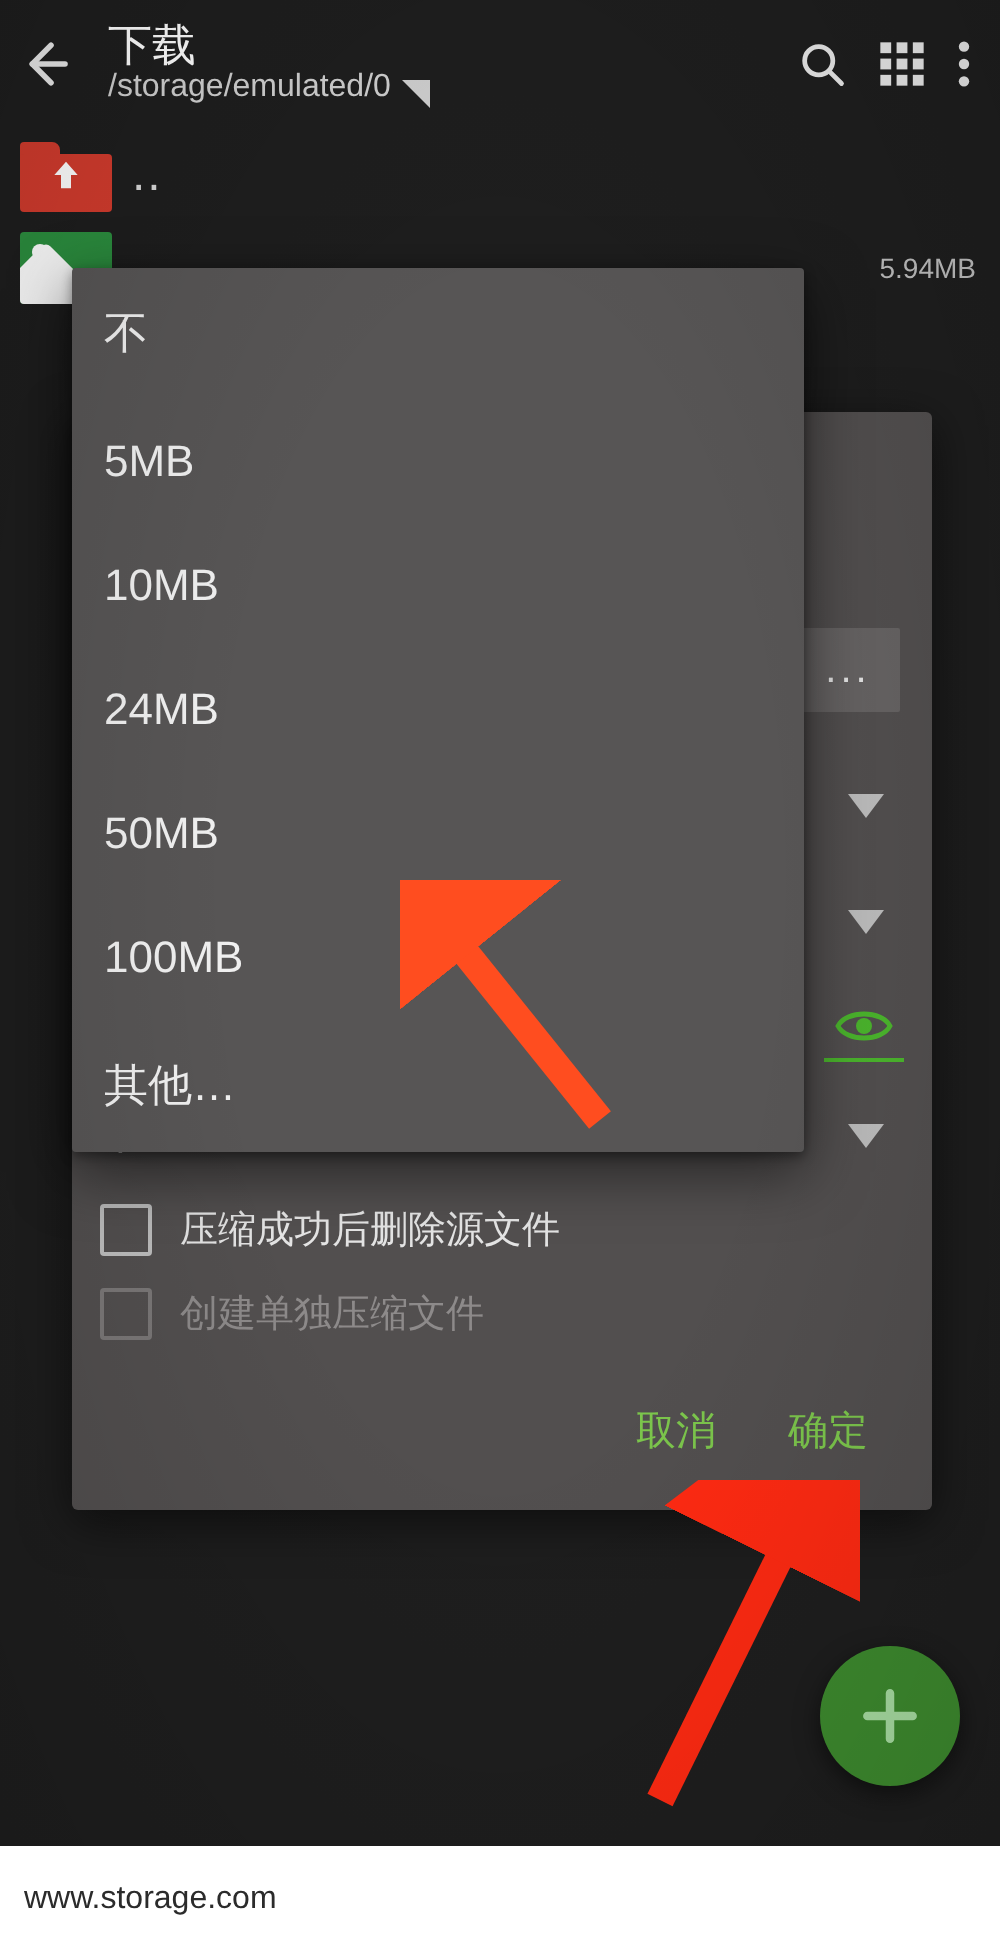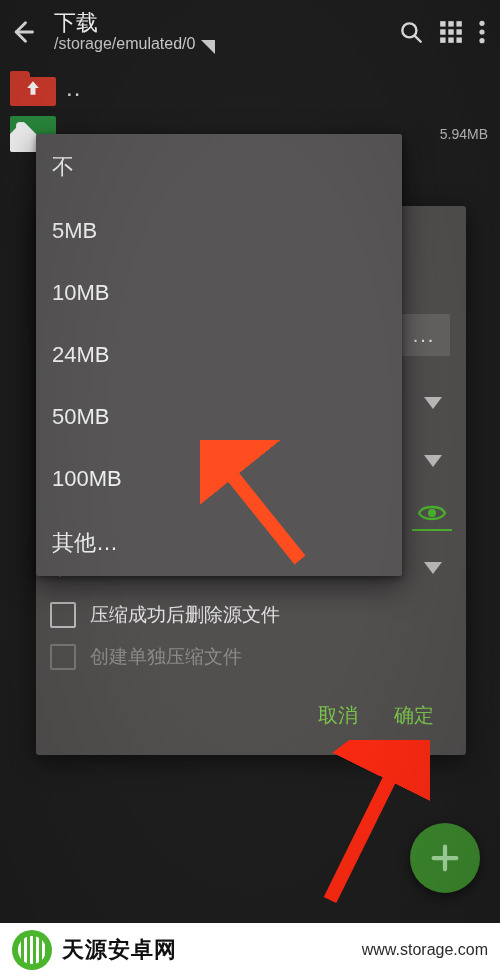--- a/index.html
+++ b/index.html
@@ -385,18 +385,14 @@
 
 <div class="fab">
   <svg width="34" height="34" viewBox="0 0 24 24">
     <path d="M12 4 V20 M4 12 H20" stroke="#a7dca1" stroke-width="3" stroke-linecap="round"></path>
   </svg>
 </div>
 
 <div class="dim"></div>
 
 <div class="wm">
-  <div class="wm-left">
-    <div class="wm-logo"></div>
-    <span class="wm-title">天源安卓网</span>
-  </div>
   <span class="wm-url">www.storage.com</span>
 </div>
 
 </body></html>

